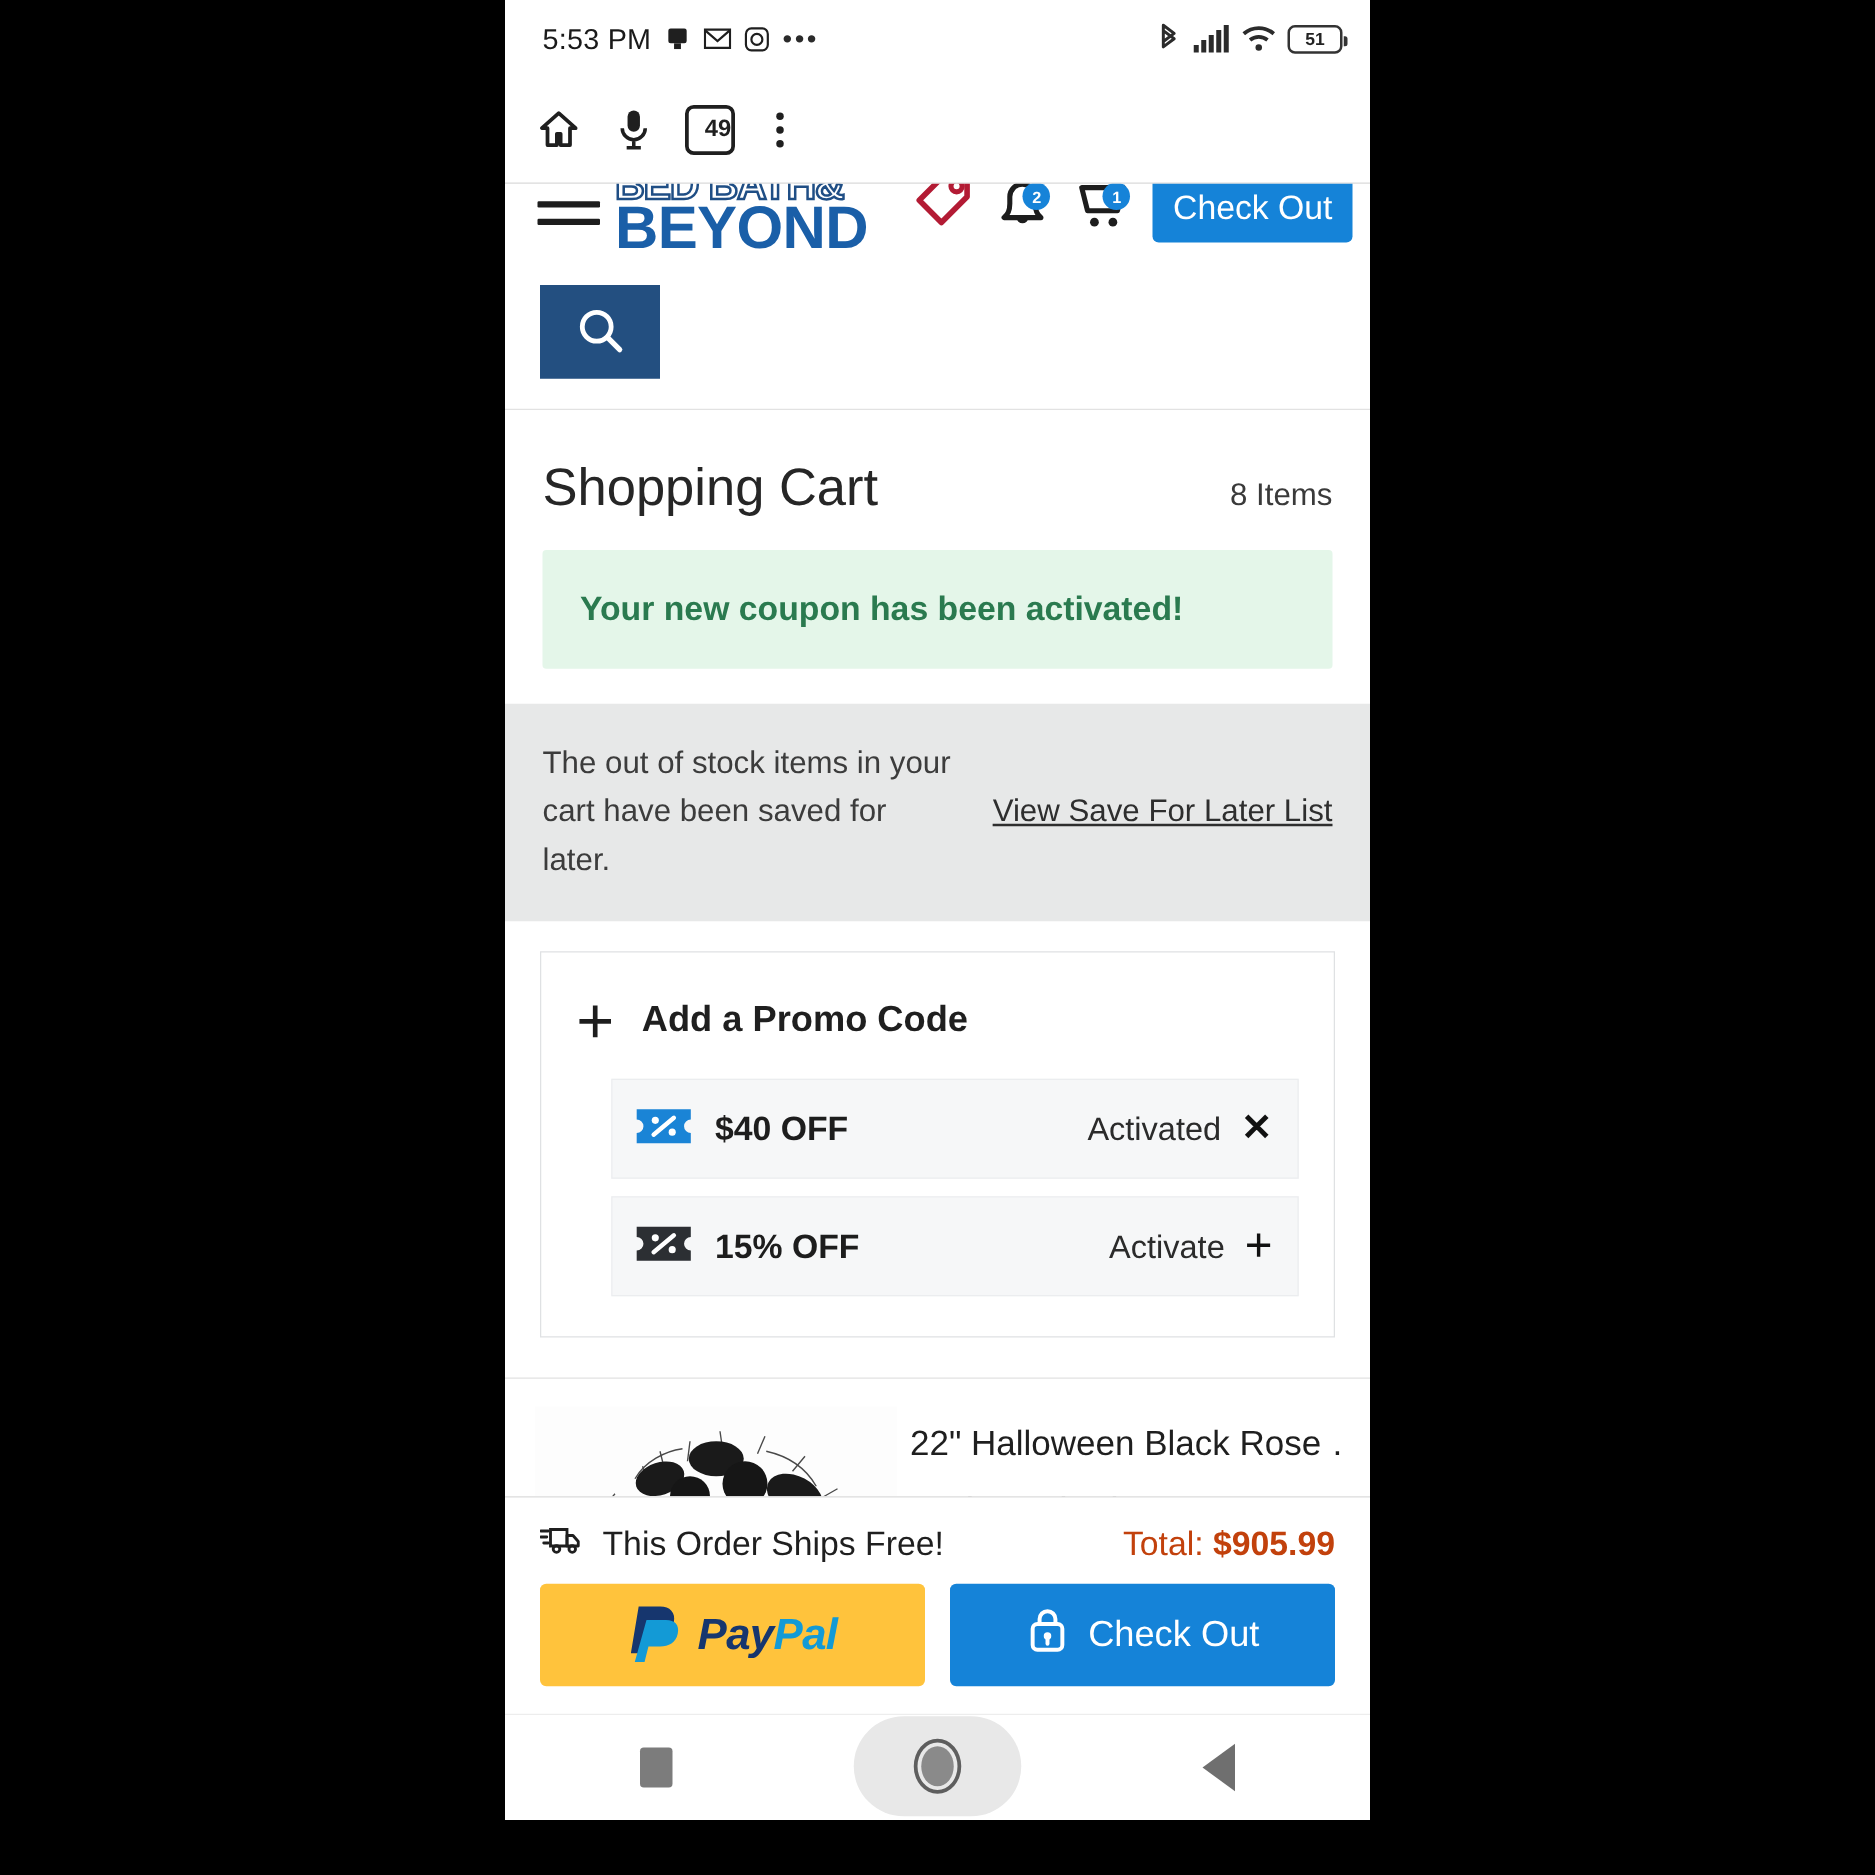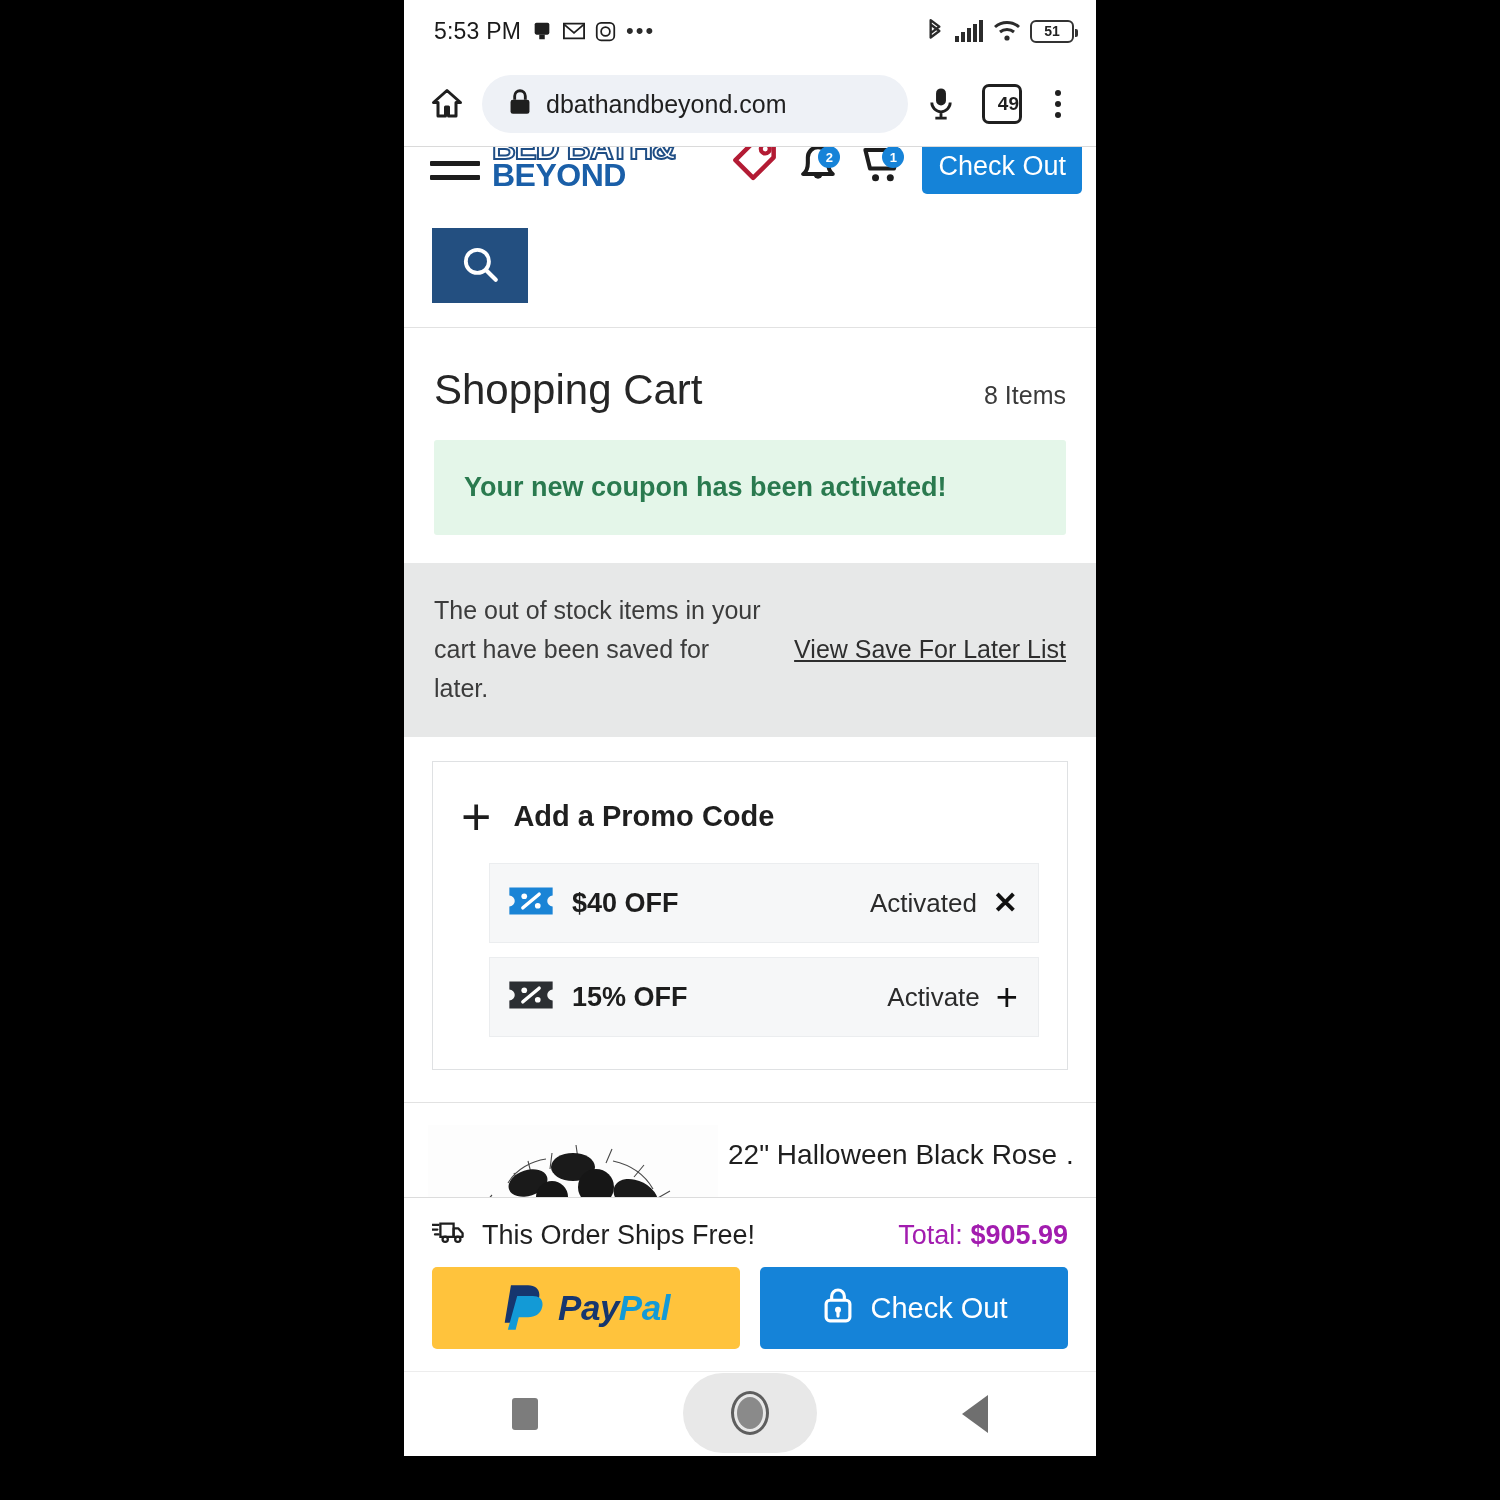--- a/index.html
+++ b/index.html
@@ -82,21 +82,21 @@
     position: relative;
   }
   .hamburger { margin-top: 14px; display: flex; flex-direction: column; gap: 9px; width: 50px; }
   .hamburger i { display:block; height: 5px; background: #1d1d1d; border-radius: 1px; }
   .logo { margin-top: -14px; line-height: .93; }
   .logo .l1 {
     font-size: 33px; font-weight: 700; letter-spacing: -1px;
     color: #fff; -webkit-text-stroke: 2px #1f4e85;
   }
   .logo .l2 {
-    font-size: 32px; font-weight: 800; letter-spacing: -0.5px;
+    font-size: 48px; font-weight: 800; letter-spacing: -0.5px;
     color: #1a5fa8; display: block; margin-top: -3px;
   }
   .hdr-icons { margin-left: auto; display: flex; align-items: flex-start; gap: 14px; padding-top: 0; }
   .hdr-ico { width: 50px; height: 56px; position: relative; margin-top: -12px;}
   .badge {
     position: absolute; top: 11px; right: 4px;
     min-width: 22px; height: 22px; border-radius: 50%;
     background: #1683d8; color: #fff; font-size: 13px;
     display: flex; align-items: center; justify-content: center;
     font-weight: 700;
@@ -195,21 +195,21 @@
   }
 
   
   .bottom-bar {
     position: absolute; left: 0; right: 0; bottom: 85px;
     background: #fff; border-top: 1px solid #dcdcdc;
     padding: 16px 28px 22px;
   }
   .bb-row1 { display: flex; align-items: center; padding: 4px 0 14px; }
   .bb-ship { font-size: 27px; color: #1f1f1f; display: flex; align-items: center; gap: 14px; }
-  .bb-total { margin-left: auto; font-size: 27px; color: #a21caf; }
+  .bb-total { margin-left: auto; font-size: 27px; color: #c2410c; }
   .bb-total b { font-weight: 700; }
   .bb-row2 { display: flex; gap: 20px; }
   .paypal-btn {
     flex: 1; height: 82px; background: #ffc33c; border: none; border-radius: 5px;
     display: flex; align-items: center; justify-content: center; gap: 10px; cursor: pointer;
   }
   .pp-text { font-size: 35px; font-weight: 700; font-style: italic; letter-spacing: -0.5px; }
   .pp-text .a { color: #16366e; }
   .pp-text .b { color: #139ad6; }
   .checkout-btn {
@@ -296,29 +296,20 @@
         <span>51</span>
       </span>
     </div>
   </div>
 
   <div class="omnibox-row">
     <div class="home-btn">
       <svg width="36" height="36" viewBox="0 0 24 24">
           <path d="M12 3L3 11h3v9h5v-6h2v6h5v-9h3z" fill="none" stroke="#1f1f1f" stroke-width="2" stroke-linejoin="round"></path>
         </svg>
-    </div>
-    <div class="urlpill">
-      <span>
-        <svg width="24" height="26" viewBox="0 0 20 22">
-            <rect x="2" y="9" width="16" height="12" rx="2" fill="#1f1f1f"></rect>
-            <path d="M5.5 9V6a4.5 4.5 0 019 0v3" fill="none" stroke="#1f1f1f" stroke-width="2.4"></path>
-          </svg>
-      </span>
-      <span class="urltext">dbathandbeyond.com</span>
     </div>
     <div class="mic-btn">
       <svg width="30" height="34" viewBox="0 0 20 24">
           <rect x="6.5" y="1" width="7" height="12" rx="3.5" fill="#1f1f1f"></rect>
           <path d="M3.5 11a6.5 6.5 0 0013 0M10 17.5V22M6 22h8" fill="none" stroke="#1f1f1f" stroke-width="2"></path>
         </svg>
     </div>
     <div class="tabs-btn">
       <span>49</span>
     </div>

